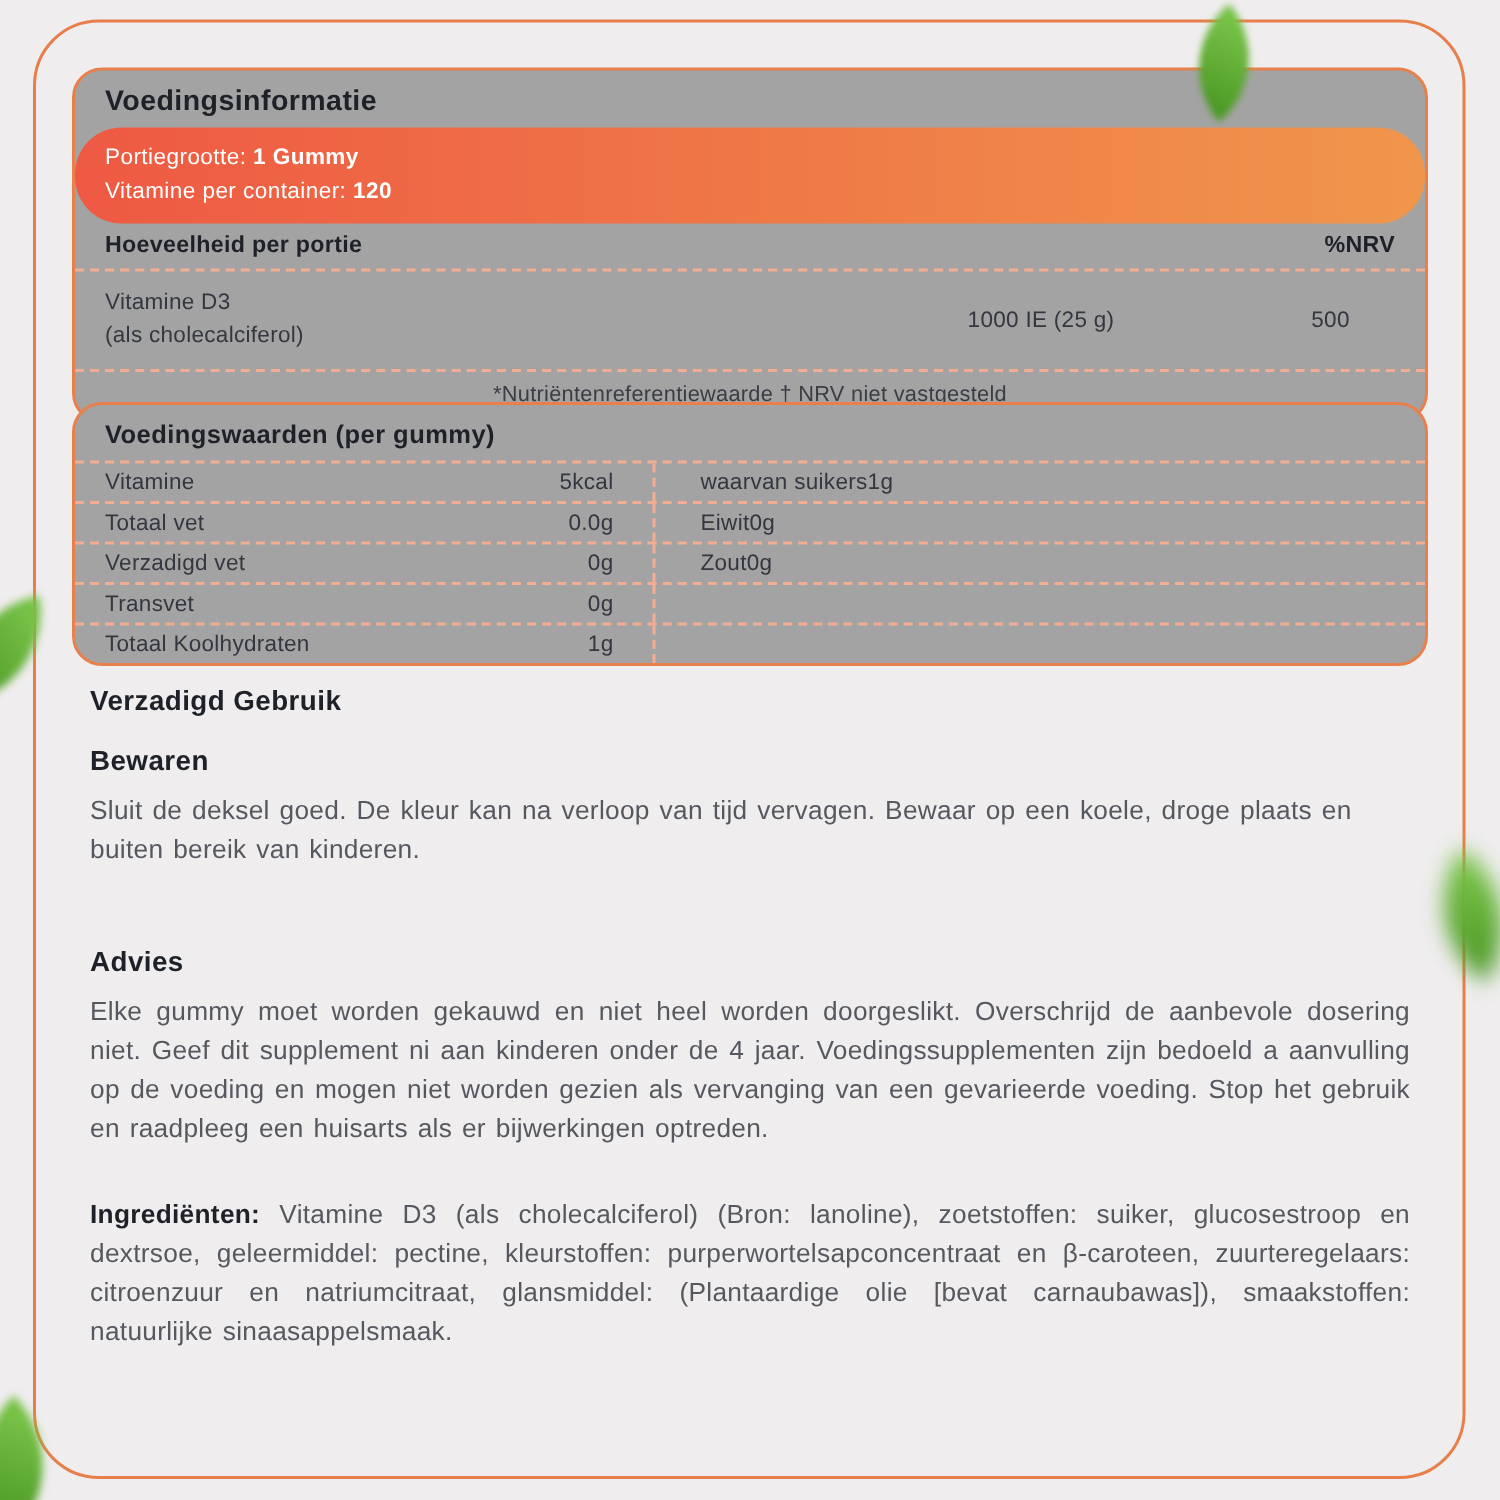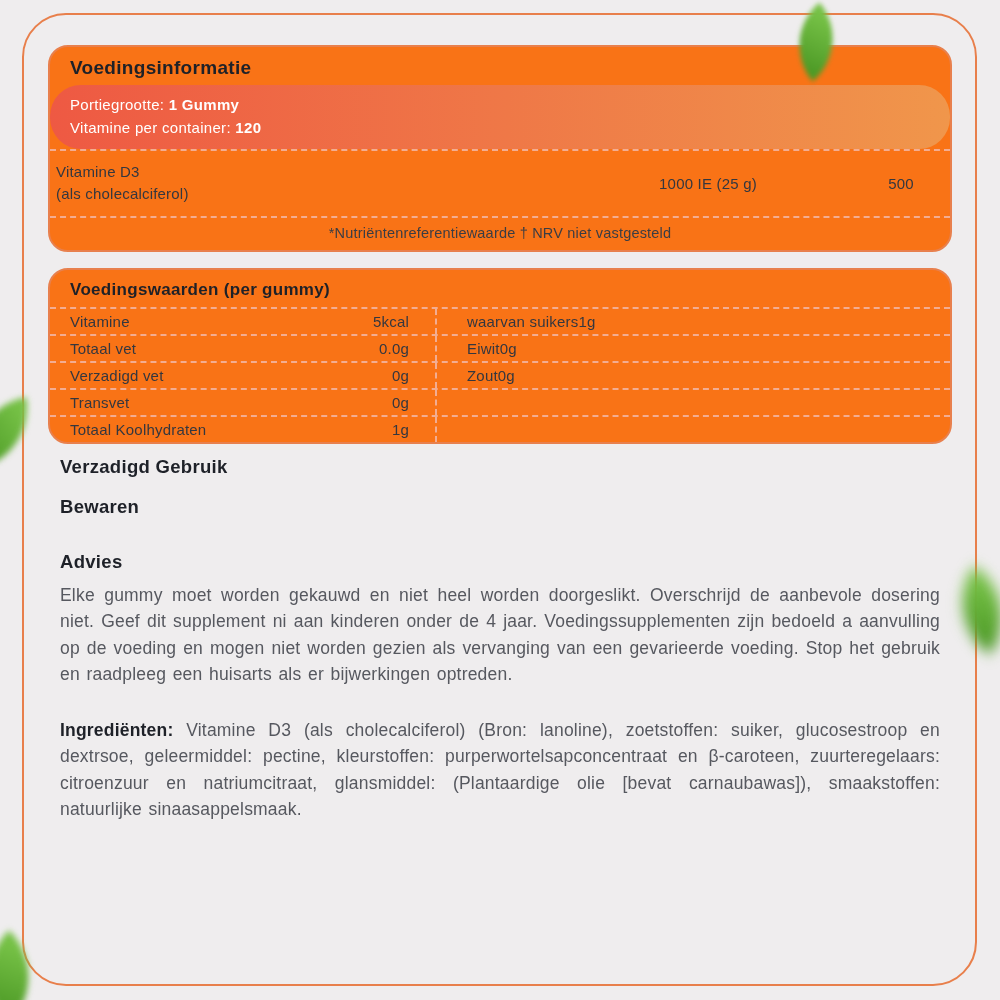--- a/index.html
+++ b/index.html
@@ -17,21 +17,21 @@
     left: 22px; top: 13px; right: 23px; bottom: 14px;
     border: 2px solid #e87f4b;
     border-radius: 44px;
     box-sizing: border-box;
     z-index: 1;
   }
 
   .card {
     position: absolute;
     left: 48px; width: 904px;
-    background: #f97316;
+    background: #a3a3a3;
     border: 2px solid #e8804d;
     border-radius: 20px;
     overflow: hidden;
     box-sizing: border-box;
     z-index: 2;
   }
   .card-facts { top: 45px; }
   .card-values { top: 268px; }
 
   .card-title {
@@ -52,21 +52,21 @@
   .amount-row {
     display: flex; justify-content: space-between; align-items: center;
     padding: 6px 20px;
     font-size: 15.5px; font-weight: 700; color: #1e2128; letter-spacing: .2px;
   }
 
   .dashed-top { border-top: 2px dashed #f3ad92; }
 
   .nutrient-row {
     display: flex; align-items: center;
-    padding: 10px 6px;
+    padding: 10px 20px;
     font-size: 15px; color: #34373f; letter-spacing: .2px;
   }
   .nutrient-name { flex: 1; line-height: 1.5; }
   .nutrient-name span { display: block; }
   .nutrient-amount { width: 300px; text-align: center; }
   .nutrient-nrv { width: 86px; text-align: center; }
 
   .footnote {
     text-align: center;
     padding: 7px 20px 9px;
@@ -94,21 +94,21 @@
   .section-heading {
     margin: 0;
     font-size: 18.5px; font-weight: 700; color: #1e2128; letter-spacing: .3px;
   }
   .section-body {
     margin: 9px 0 0;
     font-size: 17.5px; line-height: 1.5; color: #56585f;
     letter-spacing: .2px; word-spacing: 1.5px;
   }
   .mt-lg { margin-top: 18px; }
-  .mt-md { margin-top: 33px; }
+  .mt-md { margin-top: 50px; }
   .justify { text-align: justify; }
   .ingredients { margin-top: 30px; }
   .ingredients b { color: #1e2128; font-weight: 700; }
 
   .leaf {
     position: absolute;
     background: linear-gradient(155deg, #76c146 15%, #4d9a26 90%);
     border-radius: 0 100% 0 100%;
     z-index: 4;
   }
@@ -145,20 +145,24 @@
     <div>
       <span>Portiegrootte:</span>
       <b>1 Gummy</b>
     </div>
     <div>
       <span>Vitamine per container:</span>
       <b>120</b>
     </div>
   </div>
 
+  <div class="amount-row">
+    <span>Hoeveelheid per portie</span>
+    <span>%NRV</span>
+  </div>
 
   <div class="nutrient-row dashed-top">
     <div class="nutrient-name">
       <span>Vitamine D3</span>
       <span>(als cholecalciferol)</span>
     </div>
     <div class="nutrient-amount">1000 IE (25 g)</div>
     <div class="nutrient-nrv">500</div>
   </div>
 
@@ -221,20 +225,21 @@
       <span></span>
       <span></span>
     </div>
   </div>
 </div>
 
 <div class="content">
   <h3 class="section-heading">Verzadigd Gebruik</h3>
 
   <h3 class="section-heading mt-lg">Bewaren</h3>
+  <p class="section-body">Sluit de deksel goed. De kleur kan na verloop van tijd vervagen. Bewaar op een koele, droge plaats en buiten bereik van kinderen.</p>
 
   <h3 class="section-heading mt-md">Advies</h3>
   <p class="section-body justify">Elke gummy moet worden gekauwd en niet heel worden doorgeslikt. Overschrijd de aanbevole dosering niet. Geef dit supplement ni aan kinderen onder de 4 jaar. Voedingssupplementen zijn bedoeld a aanvulling op de voeding en mogen niet worden gezien als vervanging van een gevarieerde voeding. Stop het gebruik en raadpleeg een huisarts als er bijwerkingen optreden.</p>
 
   <p class="section-body justify ingredients"><b>Ingrediënten:</b><span> Vitamine D3 (als cholecalciferol) (Bron: lanoline), zoetstoffen: suiker, glucosestroop en dextrsoe, geleermiddel: pectine, kleurstoffen: purperwortelsapconcentraat en β-caroteen, zuurteregelaars: citroenzuur en natriumcitraat, glansmiddel: (Plantaardige olie [bevat carnaubawas]), smaakstoffen: natuurlijke sinaasappelsmaak.</span></p>
 </div>
 
 <div class="leaf leaf-top-right"></div>
 <div class="leaf leaf-left"></div>
 <div class="leaf leaf-right"></div>

